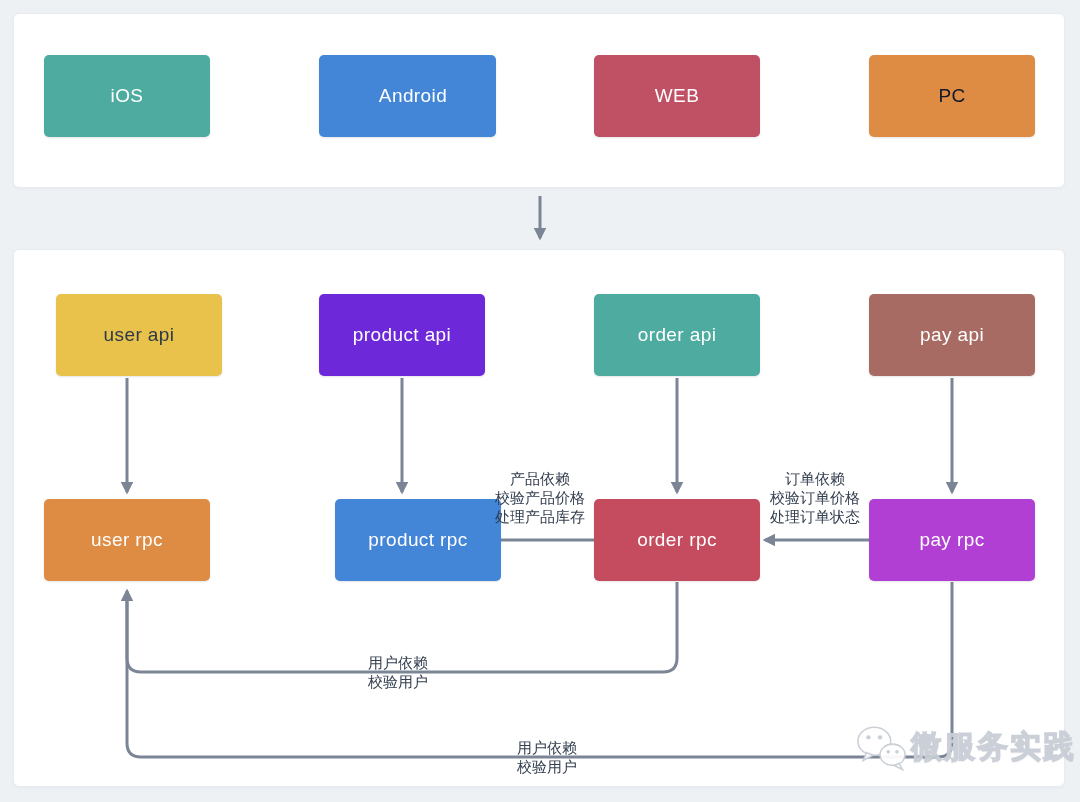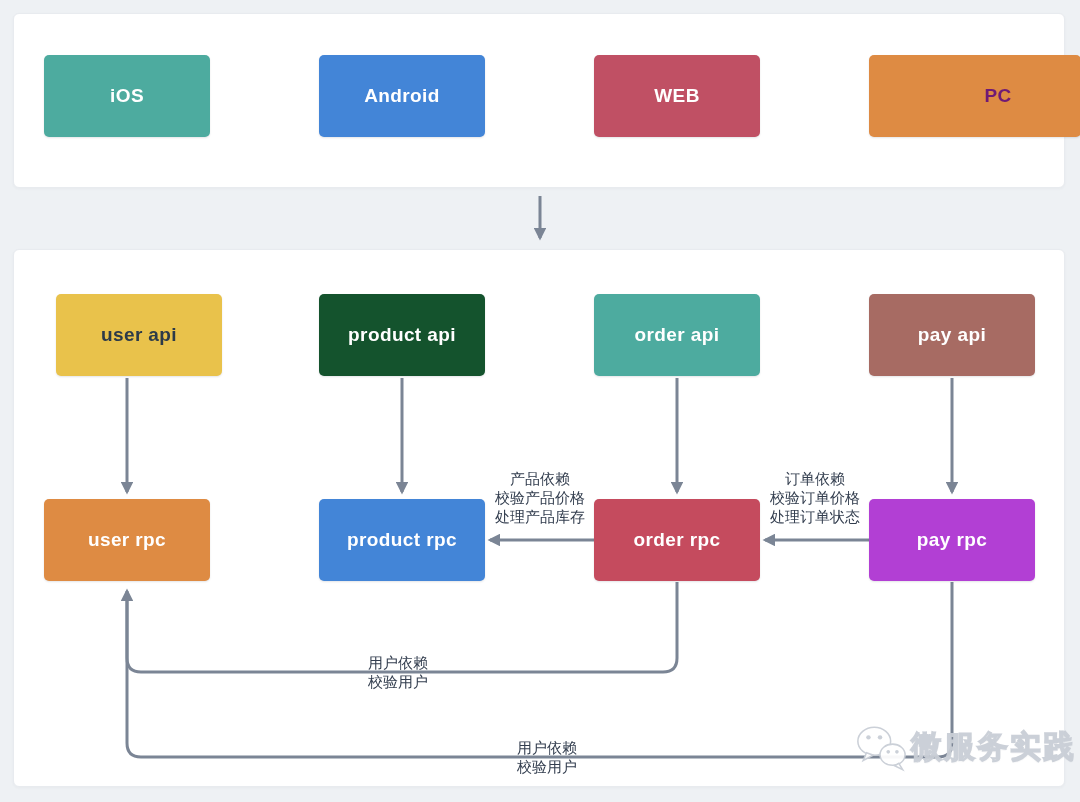--- a/index.html
+++ b/index.html
@@ -17,21 +17,21 @@
     background:var(--panel-bg);border:1px solid var(--panel-border);
     border-radius:6px;box-sizing:border-box;
     box-shadow:0 1px 3px rgba(40,50,70,0.04);
   }
   .panel-clients{top:13px;height:175px;}
   .panel-services{top:249px;height:538px;}
 
   .node{
     position:absolute;width:166px;height:82px;border-radius:5px;
     display:flex;align-items:center;justify-content:center;
-    font-size:19px;font-weight:700;letter-spacing:.4px;
+    font-size:19px;font-weight:400;letter-spacing:.4px;
     box-shadow:0 1px 2px rgba(30,40,60,0.12);
     color:#fff;
   }
   .c1{left:44px}.c2{left:319px}.c3{left:594px}.c4{left:869px}
   .r-clients{top:55px}.r-api{top:294px}.r-rpc{top:499px}
 
   svg.edge-layer{position:absolute;left:0;top:0;pointer-events:none;}
   svg.edge-layer path.edge{fill:none;stroke:var(--line);stroke-width:3px;}
   #arrowhead path{fill:var(--line);}
 
@@ -77,31 +77,31 @@
     <path class="edge" d="M402,378 L402,492" marker-end="url(#arrowhead)"></path>
     <path class="edge" d="M677,378 L677,492" marker-end="url(#arrowhead)"></path>
     <path class="edge" d="M952,378 L952,492" marker-end="url(#arrowhead)"></path>
     <path class="edge" d="M594,540 L490,540" marker-end="url(#arrowhead)"></path>
     <path class="edge" d="M869,540 L765,540" marker-end="url(#arrowhead)"></path>
     <path class="edge" d="M677,582 L677,658 Q677,672 663,672 L141,672 Q127,672 127,658 L127,600"></path>
     <path class="edge" d="M952,582 L952,743 Q952,757 938,757 L141,757 Q127,757 127,743 L127,591" marker-end="url(#arrowhead)"></path>
   </svg>
 
   <div class="node c1 r-clients" style="background: rgb(77, 171, 159); color: rgb(255, 255, 255);">iOS</div>
-  <div class="node c2 r-clients" style="background: rgb(67, 133, 215); color: rgb(255, 255, 255);">Android</div>
+  <div class="node c2 r-clients" style="background: rgb(67, 133, 215); color: rgb(255, 255, 255); padding-left: 11px;">Android</div>
   <div class="node c3 r-clients" style="background: rgb(192, 80, 100); color: rgb(255, 255, 255); text-align: center;">WEB</div>
-  <div class="node c4 r-clients" style="background: rgb(222, 139, 67); color: #701a75; padding-left: 46px;">PC</div>
+  <div class="node c4 r-clients" style="background: rgb(222, 139, 67); color: #0f172a;">PC</div>
 
   <div class="node c1 r-api" style="background: rgb(233, 194, 75); color: rgb(44, 58, 73); margin-left: 12px;">user api</div>
-  <div class="node c2 r-api" style="background: #14532d; color: rgb(255, 255, 255);">product api</div>
+  <div class="node c2 r-api" style="background: #6d28d9; color: rgb(255, 255, 255);">product api</div>
   <div class="node c3 r-api" style="background: rgb(77, 171, 159); color: rgb(255, 255, 255);">order api</div>
   <div class="node c4 r-api" style="background: rgb(167, 107, 99); color: rgb(255, 255, 255);">pay api</div>
 
   <div class="node c1 r-rpc" style="background: rgb(222, 139, 67); color: rgb(255, 255, 255);">user rpc</div>
-  <div class="node c2 r-rpc" style="background: rgb(67, 133, 215); color: rgb(255, 255, 255);">product rpc</div>
+  <div class="node c2 r-rpc" style="background: rgb(67, 133, 215); color: rgb(255, 255, 255); margin-left: 16px;">product rpc</div>
   <div class="node c3 r-rpc" style="background: rgb(197, 75, 94); color: rgb(255, 255, 255);">order rpc</div>
   <div class="node c4 r-rpc" style="background: rgb(178, 63, 212); color: rgb(255, 255, 255);">pay rpc</div>
 
   <div class="edge-label el-product">
     <span>产品依赖</span>
     <span>校验产品价格</span>
     <span>处理产品库存</span>
   </div>
   <div class="edge-label el-order">
     <span>订单依赖</span>

